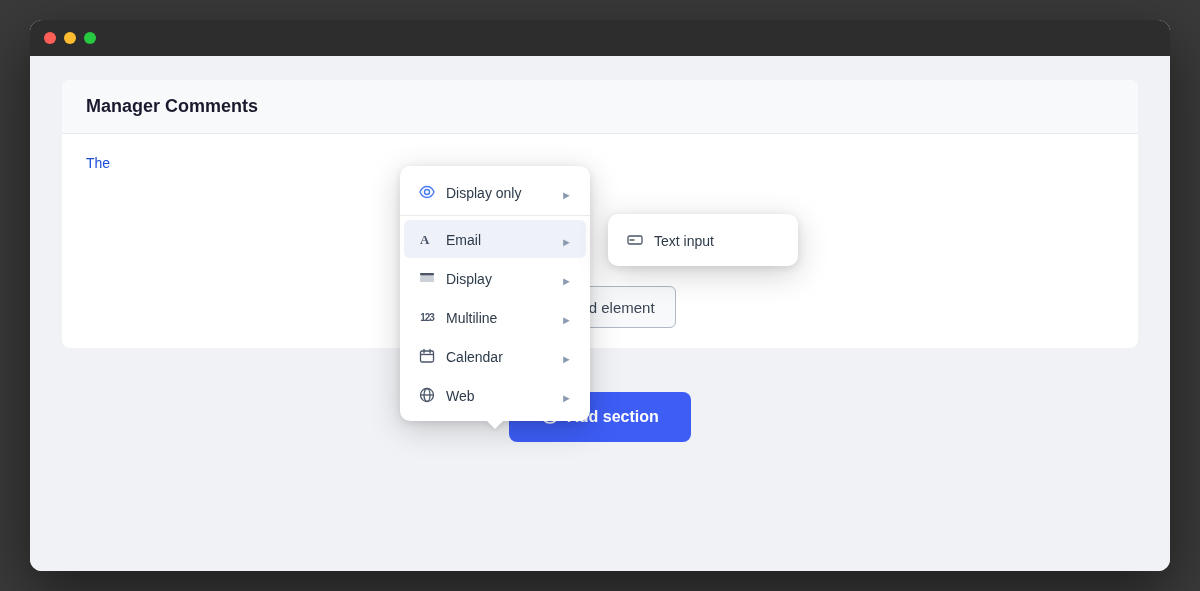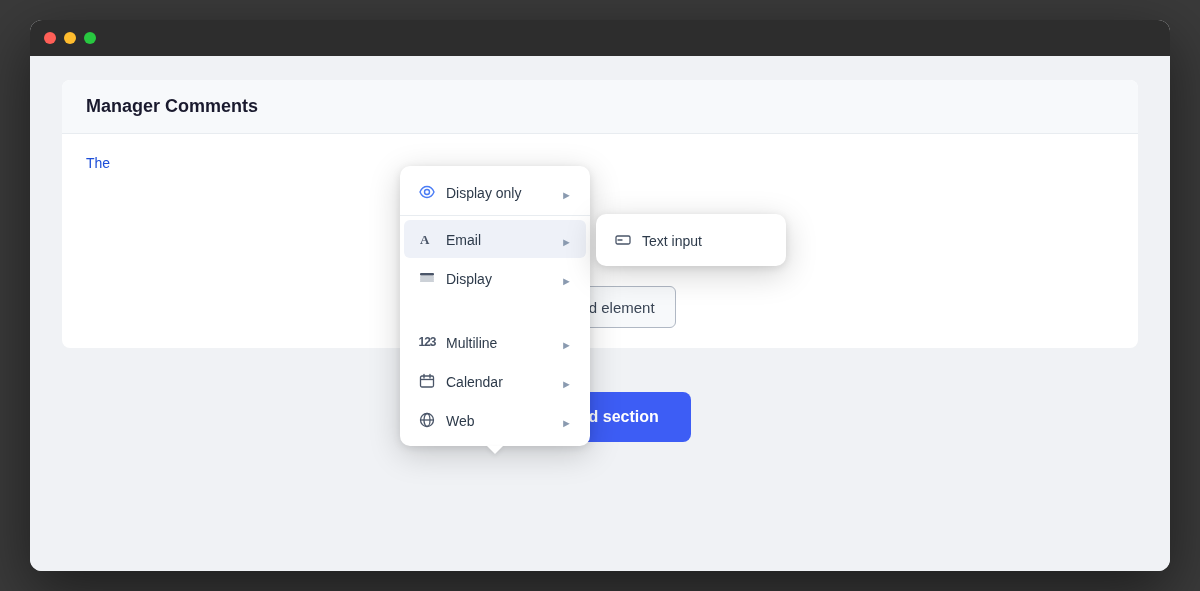--- a/index.html
+++ b/index.html
@@ -151,21 +151,21 @@
     .menu-icon {
       width: 18px;
       height: 18px;
       display: flex;
       align-items: center;
       justify-content: center;
       color: #5a6a7e;
       flex-shrink: 0;
     }
     .submenu {
-      margin-left: 4px;
+      margin-left: 16px;
     }
     
     .dropdown-pointer {
       position: absolute;
       bottom: -8px;
       left: 50%;
       transform: translateX(-50%);
       width: 0;
       height: 0;
       border-left: 8px solid transparent;
@@ -245,21 +245,21 @@
               <rect x="1" y="6.5" width="14" height="1" rx="0.5" fill="#9aa3b0"></rect>
               <rect x="1" y="8.5" width="14" height="1" rx="0.5" fill="#9aa3b0"></rect>
               <rect x="1" y="10.5" width="14" height="1" rx="0.5" fill="#9aa3b0"></rect>
             </svg>
           </span>
           <span class="item-label">Display</span>
           <span class="arrow">►</span>
         </div>
 
         <div class="dropdown-item">
-          <span class="menu-icon" style="font-size:12px; font-weight:700; color:#4a5568; letter-spacing:-1px;margin-top:25px;">123</span>
+          <span class="menu-icon" style="font-size:10px; font-weight:700; color:#4a5568; letter-spacing:-1px;">123</span>
           <span class="item-label">Multiline</span>
           <span class="arrow">►</span>
         </div>
 
         <div class="dropdown-item">
           <span class="menu-icon">
             <svg width="16" height="16" viewBox="0 0 16 16" fill="none">
               <rect x="1.5" y="3" width="13" height="11" rx="1.5" stroke="#4a5568" stroke-width="1.3"></rect>
               <line x1="1.5" y1="6.5" x2="14.5" y2="6.5" stroke="#4a5568" stroke-width="1.3"></line>
               <line x1="5" y1="1.5" x2="5" y2="5" stroke="#4a5568" stroke-width="1.3" stroke-linecap="round"></line>

